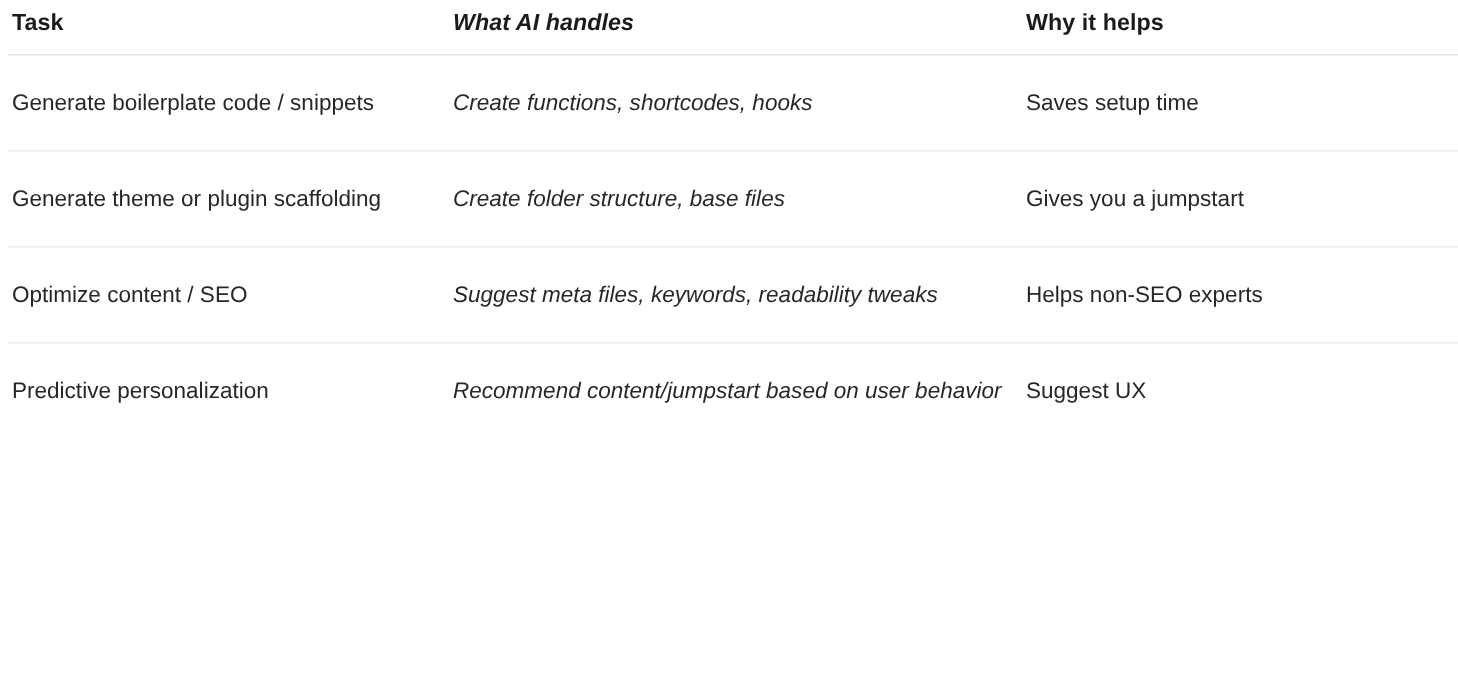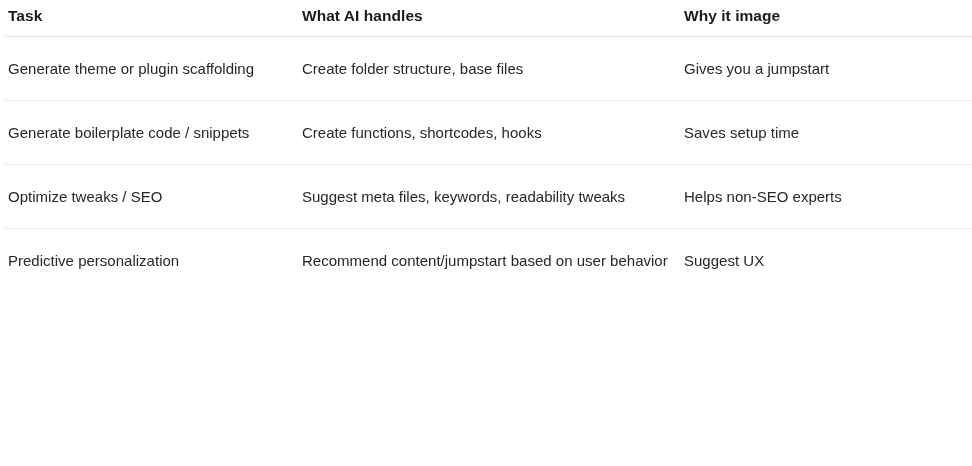--- a/index.html
+++ b/index.html
@@ -55,53 +55,53 @@
     border-bottom: 1px solid #ececec;
     vertical-align: top;
     letter-spacing: 0.01px;
   }
 
   tbody tr:last-child td {
     border-bottom: none;
   }
 
   
-  thead th.col-2, tbody td.col-2 { padding-left: 0px; }
+  thead th.col-2, tbody td.col-2 { padding-left: 0px; font-style: italic; }
   thead th.col-3, tbody td.col-3 { padding-left: 0px; }
 </style>
 </head>
 <body>
 
 <div class="table-wrap">
   <table class="ai-table">
     <colgroup>
       <col class="c1">
       <col class="c2">
       <col class="c3">
     </colgroup>
     <thead>
       <tr>
         <th class="col-1">Task</th>
         <th class="col-2">What AI handles</th>
-        <th class="col-3">Why it image</th>
+        <th class="col-3">Why it helps</th>
       </tr>
     </thead>
     <tbody>
+      <tr>
+        <td class="col-1">Generate boilerplate code / snippets</td>
+        <td class="col-2">Create functions, shortcodes, hooks</td>
+        <td class="col-3">Saves setup time</td>
+      </tr>
       <tr>
         <td class="col-1">Generate theme or plugin scaffolding</td>
         <td class="col-2">Create folder structure, base files</td>
         <td class="col-3">Gives you a jumpstart</td>
       </tr>
       <tr>
-        <td class="col-1">Generate boilerplate code / snippets</td>
-        <td class="col-2">Create functions, shortcodes, hooks</td>
-        <td class="col-3">Saves setup time</td>
-      </tr>
-      <tr>
-        <td class="col-1">Optimize tweaks / SEO</td>
+        <td class="col-1">Optimize content / SEO</td>
         <td class="col-2">Suggest meta files, keywords, readability tweaks</td>
         <td class="col-3">Helps non-SEO experts</td>
       </tr>
       <tr>
         <td class="col-1">Predictive personalization</td>
         <td class="col-2">Recommend content/jumpstart based on user behavior</td>
         <td class="col-3">Suggest UX</td>
       </tr>
     </tbody>
   </table>

